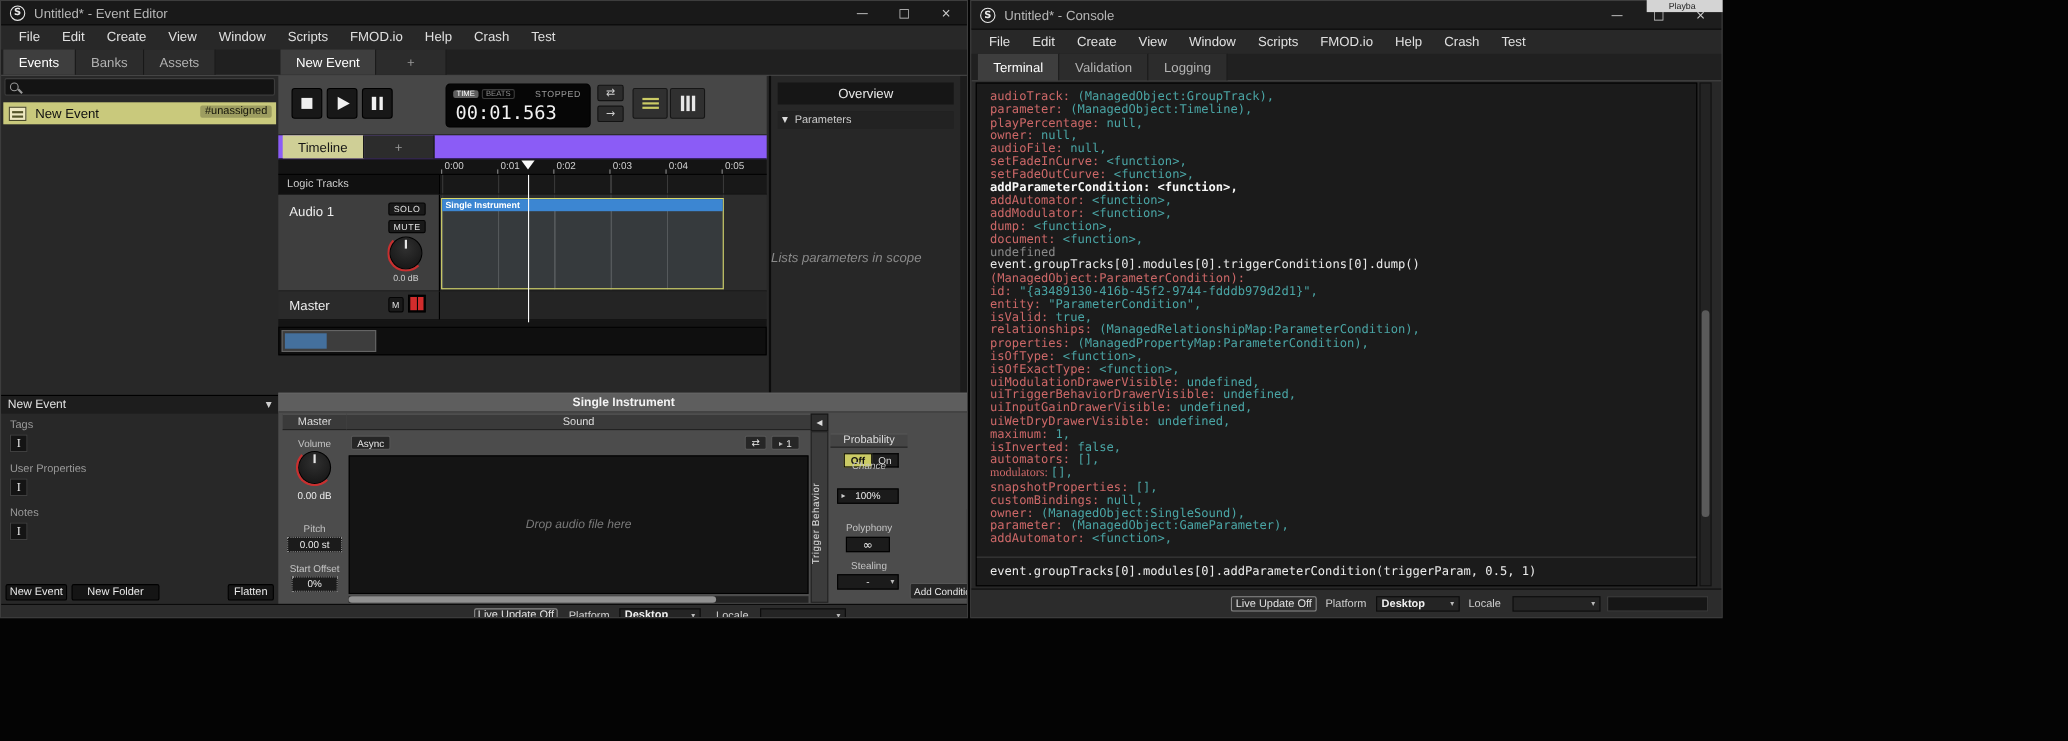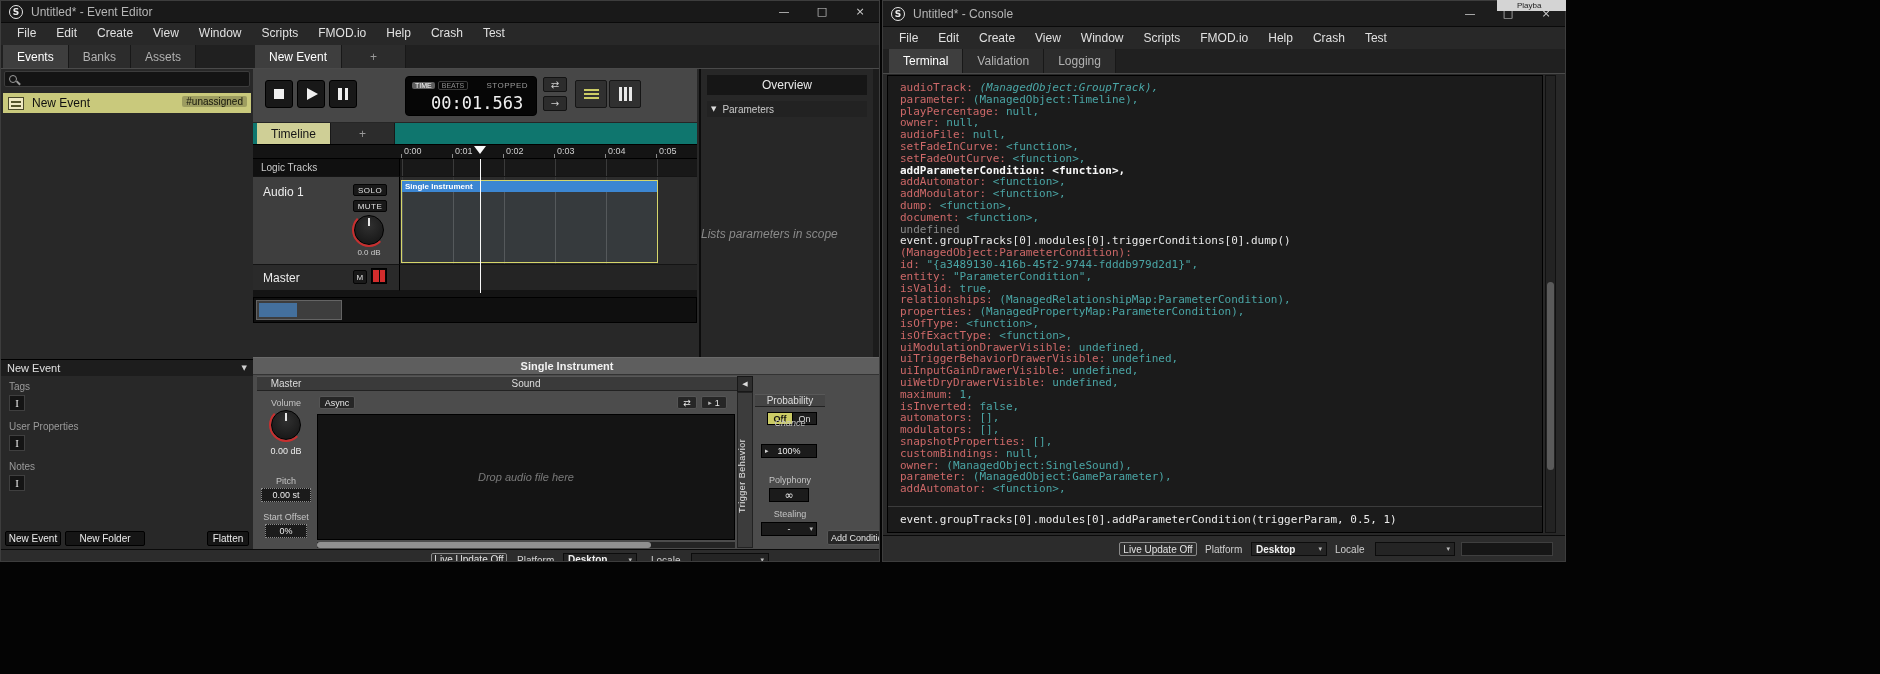--- a/index.html
+++ b/index.html
@@ -62,21 +62,21 @@
   .tbtn { position:absolute; top:11px; width:28px; height:28px; background:#181818; border:1px solid #000; border-radius:3px;
           display:flex; align-items:center; justify-content:center; }
   .icon-stop  { width:10px; height:10px; background:#f0f0f0; }
   .icon-play  { width:0; height:0; border-left:11px solid #f0f0f0; border-top:6px solid transparent; border-bottom:6px solid transparent; margin-left:2px; }
   .icon-pause { display:flex; gap:3px; } .icon-pause i { width:3.5px; height:12px; background:#f0f0f0; }
   .timebox { position:absolute; left:152px; top:7px; width:132px; height:40px; background:#060606; border-radius:4px; border:1px solid #000; }
   .timebox .modes { position:absolute; left:6px; top:4px; display:flex; gap:3px; align-items:center; }
   .mode-on  { background:#5f5f5f; color:#fff; font-size:7px; padding:0 3px; border-radius:2px; }
   .mode-off { color:#8f8f8f; font-size:7px; border:1px solid #3c3c3c; padding:0 3px; border-radius:2px; }
   .t-status { position:absolute; right:8px; top:4px; font-size:8px; color:#9a9a9a; letter-spacing:0.5px; }
-  .t-read { position:absolute; left:25px; top:16px; font-family:"DejaVu Sans Mono", monospace; font-size:17px; color:#f2f2f2; }
+  .t-read { position:absolute; left:8px; top:16px; font-family:"DejaVu Sans Mono", monospace; font-size:17px; color:#f2f2f2; }
   .minibtn { position:absolute; width:24px; height:15px; background:#2c2c2c; border:1px solid #131313; border-radius:2px;
              color:#cfcfcf; font-size:10px; display:flex; align-items:center; justify-content:center; }
   .viewbtn { position:absolute; top:11px; width:32px; height:28px; background:#303030; border:1px solid #161616; border-radius:2px;
              display:flex; align-items:center; justify-content:center; }
   .icon-hlines i { display:block; width:15px; height:2px; background:#cbcb65; margin:2px 0; }
   .icon-vbars  { display:flex; gap:2px; } .icon-vbars i { width:3px; height:14px; background:#e8e8e8; }
 
   
   .ruler { position:absolute; left:252px; top:144px; width:444px; height:14px; background:#141414; border-bottom:1px solid #000; }
   .ruler-label { position:absolute; top:1px; font-size:9px; color:#d0d0d0; }
@@ -265,21 +265,21 @@
       </div>
     <div class="viewbtn" style="left:356px;">
         <span class="icon-vbars">
           <i></i>
           <i></i>
           <i></i>
         </span>
       </div>
   </div>
 
-  <div class="tabstrip" style="left:252px;top:122px;width:444px;height:22px;background:#0f766e;border-bottom:1px solid #000;">
+  <div class="tabstrip" style="left:252px;top:122px;width:444px;height:22px;background:#8b5cf6;border-bottom:1px solid #000;">
     <div class="tabs" style="left:4px;">
         <div class="tab active yellow">Timeline</div>
         <div class="tab" style="min-width: 64px; color: rgb(153, 153, 153);">+</div>
       </div>
   </div>
 
   <div class="ruler" id="timeline-ruler">
       <div class="ruler-mark" style="left: 148px;"></div>
       <div class="ruler-label" style="left: 151px;">0:00</div>
       <div class="ruler-mark" style="left: 199px;"></div>
@@ -437,21 +437,21 @@
   <div class="tabstrip" style="left:0;top:48px;width:682px;height:25px;">
     <div class="tabs" style="left:6px;">
         <div class="tab active">Terminal</div>
         <div class="tab">Validation</div>
         <div class="tab">Logging</div>
       </div>
   </div>
 
   <div id="console-body">
     <div id="console-output">
-        <div class="cline"><span style="color: rgb(205, 104, 104);">audioTrack: </span><span style="color: rgb(74, 165, 165); font-style: italic;">(ManagedObject:GroupTrack),</span></div>
+        <div class="cline"><span style="color: rgb(205, 104, 104);">audioTrack: </span><span style="color: rgb(74, 165, 165);">(ManagedObject:GroupTrack),</span></div>
         <div class="cline"><span style="color: rgb(205, 104, 104);">parameter: </span><span style="color: rgb(74, 165, 165);">(ManagedObject:Timeline),</span></div>
         <div class="cline"><span style="color: rgb(205, 104, 104);">playPercentage: </span><span style="color: rgb(74, 165, 165);">null,</span></div>
         <div class="cline"><span style="color: rgb(205, 104, 104);">owner: </span><span style="color: rgb(74, 165, 165);">null,</span></div>
         <div class="cline"><span style="color: rgb(205, 104, 104);">audioFile: </span><span style="color: rgb(74, 165, 165);">null,</span></div>
         <div class="cline"><span style="color: rgb(205, 104, 104);">setFadeInCurve: </span><span style="color: rgb(74, 165, 165);">&lt;function&gt;,</span></div>
         <div class="cline"><span style="color: rgb(205, 104, 104);">setFadeOutCurve: </span><span style="color: rgb(74, 165, 165);">&lt;function&gt;,</span></div>
         <div class="cline"><span style="color: rgb(247, 247, 247); font-weight: bold;">addParameterCondition: &lt;function&gt;,</span></div>
         <div class="cline"><span style="color: rgb(205, 104, 104);">addAutomator: </span><span style="color: rgb(74, 165, 165);">&lt;function&gt;,</span></div>
         <div class="cline"><span style="color: rgb(205, 104, 104);">addModulator: </span><span style="color: rgb(74, 165, 165);">&lt;function&gt;,</span></div>
         <div class="cline"><span style="color: rgb(205, 104, 104);">dump: </span><span style="color: rgb(74, 165, 165);">&lt;function&gt;,</span></div>
@@ -466,21 +466,21 @@
         <div class="cline"><span style="color: rgb(205, 104, 104);">properties: </span><span style="color: rgb(74, 165, 165); margin-top: 48px;">(ManagedPropertyMap:ParameterCondition),</span></div>
         <div class="cline"><span style="color: rgb(205, 104, 104);">isOfType: </span><span style="color: rgb(74, 165, 165);">&lt;function&gt;,</span></div>
         <div class="cline"><span style="color: rgb(205, 104, 104);">isOfExactType: </span><span style="color: rgb(74, 165, 165);">&lt;function&gt;,</span></div>
         <div class="cline"><span style="color: rgb(205, 104, 104);">uiModulationDrawerVisible: </span><span style="color: rgb(74, 165, 165);">undefined,</span></div>
         <div class="cline"><span style="color: rgb(205, 104, 104);">uiTriggerBehaviorDrawerVisible: </span><span style="color: rgb(74, 165, 165);">undefined,</span></div>
         <div class="cline"><span style="color: rgb(205, 104, 104);">uiInputGainDrawerVisible: </span><span style="color: rgb(74, 165, 165);">undefined,</span></div>
         <div class="cline"><span style="color: rgb(205, 104, 104);">uiWetDryDrawerVisible: </span><span style="color: rgb(74, 165, 165);">undefined,</span></div>
         <div class="cline"><span style="color: rgb(205, 104, 104);">maximum: </span><span style="color: rgb(74, 165, 165);">1,</span></div>
         <div class="cline"><span style="color: rgb(205, 104, 104);">isInverted: </span><span style="color: rgb(74, 165, 165);">false,</span></div>
         <div class="cline"><span style="color: rgb(205, 104, 104);">automators: </span><span style="color: rgb(74, 165, 165);">[],</span></div>
-        <div class="cline"><span style="color: rgb(205, 104, 104);">modulators: </span><span style="color: rgb(74, 165, 165);">[],</span></div>
+        <div class="cline"><span style="color: rgb(205, 104, 104); font-family: Liberation Serif, serif;">modulators: </span><span style="color: rgb(74, 165, 165);">[],</span></div>
         <div class="cline"><span style="color: rgb(205, 104, 104);">snapshotProperties: </span><span style="color: rgb(74, 165, 165);">[],</span></div>
         <div class="cline"><span style="color: rgb(205, 104, 104);">customBindings: </span><span style="color: rgb(74, 165, 165);">null,</span></div>
         <div class="cline"><span style="color: rgb(205, 104, 104);">owner: </span><span style="color: rgb(74, 165, 165);">(ManagedObject:SingleSound),</span></div>
         <div class="cline"><span style="color: rgb(205, 104, 104);">parameter: </span><span style="color: rgb(74, 165, 165);">(ManagedObject:GameParameter),</span></div>
         <div class="cline"><span style="color: rgb(205, 104, 104);">addAutomator: </span><span style="color: rgb(74, 165, 165);">&lt;function&gt;,</span></div>
       </div>
     <div id="console-input-row">event.groupTracks[0].modules[0].addParameterCondition(triggerParam, 0.5, 1)</div>
   </div>
   <div class="vscroll">
       <i></i>

